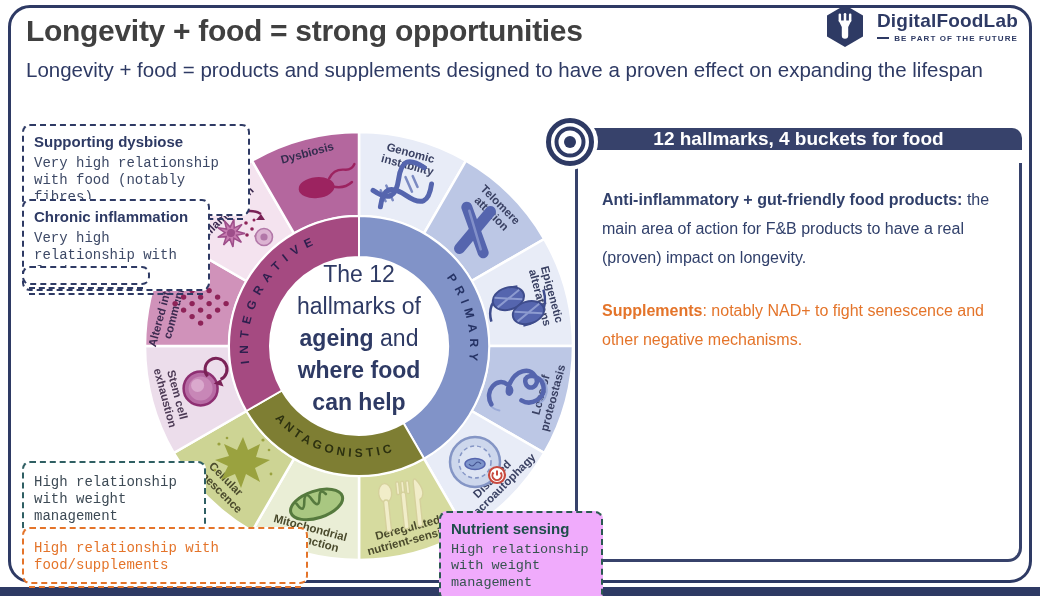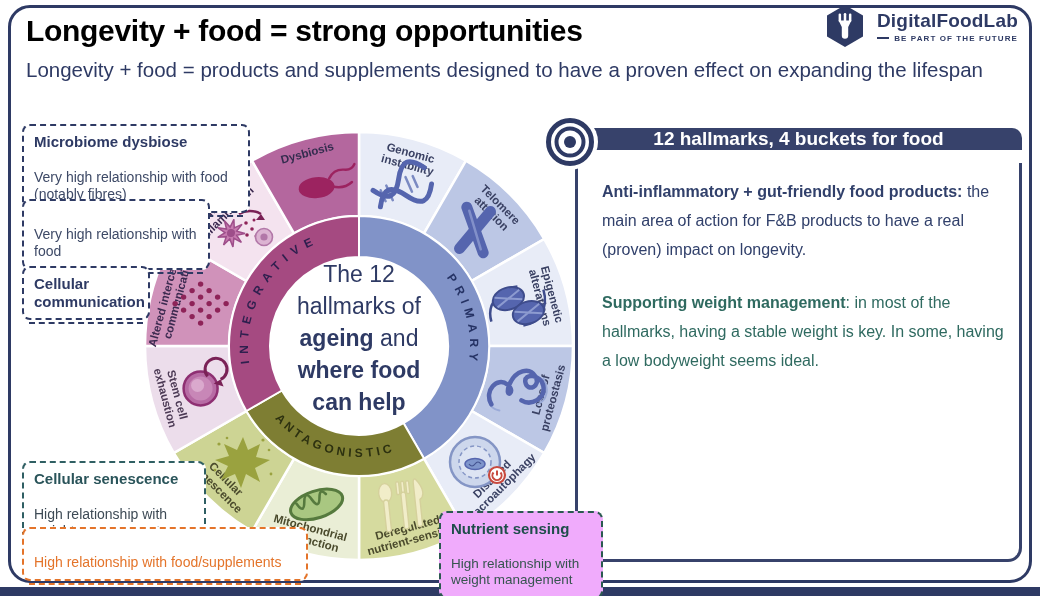--- a/index.html
+++ b/index.html
@@ -9,21 +9,21 @@
   }
   .card{
     position:absolute;left:8px;top:5px;right:8px;bottom:13px;
     border:3px solid #2e3a64;border-radius:22px;background:#ffffff;
   }
   .bottom-bar{
     position:absolute;left:0;right:0;bottom:0;height:9px;background:#2e3a64;
   }
   .page-title{
     position:absolute;left:26px;top:14px;
-    font-size:30px;font-weight:bold;color:#000000;letter-spacing:-0.3px;white-space:nowrap;
+    font-size:30px;font-weight:bold;color:#404040;letter-spacing:-0.3px;white-space:nowrap;
   }
   .page-subtitle{
     position:absolute;left:26px;top:58px;
     font-size:20.5px;color:#2e3a64;white-space:nowrap;
   }
   .logo{
     position:absolute;right:22px;top:4px;display:flex;align-items:center;gap:12px;
   }
   .logo-text{display:flex;flex-direction:column;align-items:flex-end;}
   .logo-name{font-size:19px;font-weight:bold;color:#2e3a64;letter-spacing:0.2px;}
@@ -33,41 +33,41 @@
   #wheel{position:absolute;left:143px;top:130px;z-index:1;}
   .callout{
     position:absolute;z-index:3;background:#ffffff;border:2px dashed var(--bd);
     border-radius:8px;padding:7px 10px 8px 10px;box-sizing:border-box;
   }
   .callout::after{
     content:"";position:absolute;left:5px;right:5px;bottom:-6px;
     border-top:2.5px dashed var(--bd);
   }
   .co-title{font-size:15px;font-weight:bold;line-height:1.18;color:var(--tc);}
-  .co-body{font-size:14px;line-height:1.22;color:var(--bc);margin-top:18px;}
+  .co-body{font-size:14px;line-height:1.22;color:var(--bc);margin-top:4px;font-family:Liberation Mono, monospace;}
   #co0{left:22px;top:124px;width:228px;--bd:#2e3a64;--tc:#2e3a64;--bc:#3d4966;}
   #co1{left:22px;top:199px;width:188px;--bd:#2e3a64;--tc:#2e3a64;--bc:#3d4966;}
   #co2{left:22px;top:266px;width:128px;--bd:#2e3a64;--tc:#2e3a64;--bc:#3d4966;}
   #co3{left:22px;top:461px;width:184px;--bd:#2f5f63;--tc:#2a545a;--bc:#3d4a55;}
   #co4{left:22px;top:527px;width:286px;--bd:#e4742a;--tc:#e4742a;--bc:#e4742a;}
   #co5{left:439px;top:511px;width:164px;--bd:#2b5a50;--tc:#1e4d4a;--bc:#36544f;background:#f0abfc;}
   #co5 .co-body{font-size:13.5px;}
   .panel-header{
     position:absolute;left:575px;top:128px;width:447px;height:22px;z-index:2;
     background:#37426b;border-radius:10px 10px 0 0;
     display:flex;align-items:center;justify-content:center;
     color:#ffffff;font-size:19px;font-weight:bold;
   }
   .panel-body{
     position:absolute;left:575px;top:163px;width:447px;height:399px;z-index:2;
     background:#ffffff;border:3px solid #37426b;border-top:none;
     border-radius:0 0 14px 14px;box-sizing:border-box;
     padding:15px 14px 8px 24px;overflow:hidden;
   }
-  .panel-body p{margin:0 0 25px 0;font-size:16px;line-height:1.8;}
+  .panel-body p{margin:8px 0 25px 0;font-size:16px;line-height:1.8;}
   .p-navy{color:#31406b;} .p-orange{color:#e4742a;}
   .p-teal{color:#2f6a60;} .p-dark{color:#1c1c1c;}
   .bullseye{position:absolute;left:541px;top:113px;z-index:4;}
 </style>
 </head>
 <body>
 
 <div class="card"></div>
 
 <div class="page-title">Longevity + food = strong opportunities</div>
@@ -289,47 +289,46 @@
       </g>
     </g>
     <text x="216" y="152" text-anchor="middle" font-size="23" fill="#2e3a64"><tspan font-weight="normal">The 12</tspan></text>
     <text x="216" y="184" text-anchor="middle" font-size="23" fill="#2e3a64"><tspan font-weight="normal">hallmarks of</tspan></text>
     <text x="216" y="216" text-anchor="middle" font-size="23" fill="#2e3a64"><tspan font-weight="bold">ageing</tspan><tspan font-weight="normal"> and</tspan></text>
     <text x="216" y="248" text-anchor="middle" font-size="23" fill="#2e3a64"><tspan font-weight="bold">where food</tspan></text>
     <text x="216" y="280" text-anchor="middle" font-size="23" fill="#2e3a64"><tspan font-weight="bold">can help</tspan></text>
   </svg>
 
 <div class="callout" id="co0">
-  <div class="co-title">Microbiome dysbiose</div>
+  <div class="co-title">Supporting dysbiose</div>
   <div class="co-body">Very high relationship with food (notably fibres)</div>
 </div>
 <div class="callout" id="co1">
+  <div class="co-title">Chronic inflammation</div>
   <div class="co-body">Very high relationship with food</div>
 </div>
 <div class="callout" id="co2">
-  <div class="co-title">Cellular communication</div>
 </div>
 <div class="callout" id="co3">
-  <div class="co-title">Cellular senescence</div>
   <div class="co-body">High relationship with weight management</div>
 </div>
 <div class="callout" id="co4">
   <div class="co-body">High relationship with food/supplements</div>
 </div>
 <div class="callout" id="co5">
   <div class="co-title">Nutrient sensing</div>
   <div class="co-body">High relationship with weight management</div>
 </div>
 
 <div class="panel-header">
   <span>12 hallmarks, 4 buckets for food</span>
 </div>
 <div class="panel-body">
   <p class="p-navy"><b>Anti-inflammatory + gut-friendly food products:</b><span> the main area of action for F&amp;B products to have a real (proven) impact on longevity.</span></p>
-  <p class="p-teal"><b>Supporting weight management</b><span>: in most of the hallmarks, having a stable weight is key. In some, having a low bodyweight seems ideal.</span></p>
+  <p class="p-orange"><b>Supplements</b><span>: notably NAD+ to fight senescence and other negative mechanisms.</span></p>
 </div>
 
 <svg class="bullseye" width="58" height="58" viewBox="0 0 58 58">
   <circle cx="29" cy="29" r="28" fill="#ffffff"></circle>
   <circle cx="29" cy="29" r="21.5" fill="none" stroke="#2e3a64" stroke-width="5"></circle>
   <circle cx="29" cy="29" r="13.5" fill="none" stroke="#2e3a64" stroke-width="4"></circle>
   <circle cx="29" cy="29" r="6" fill="#2e3a64"></circle>
 </svg>
 
 <div class="bottom-bar"></div>

